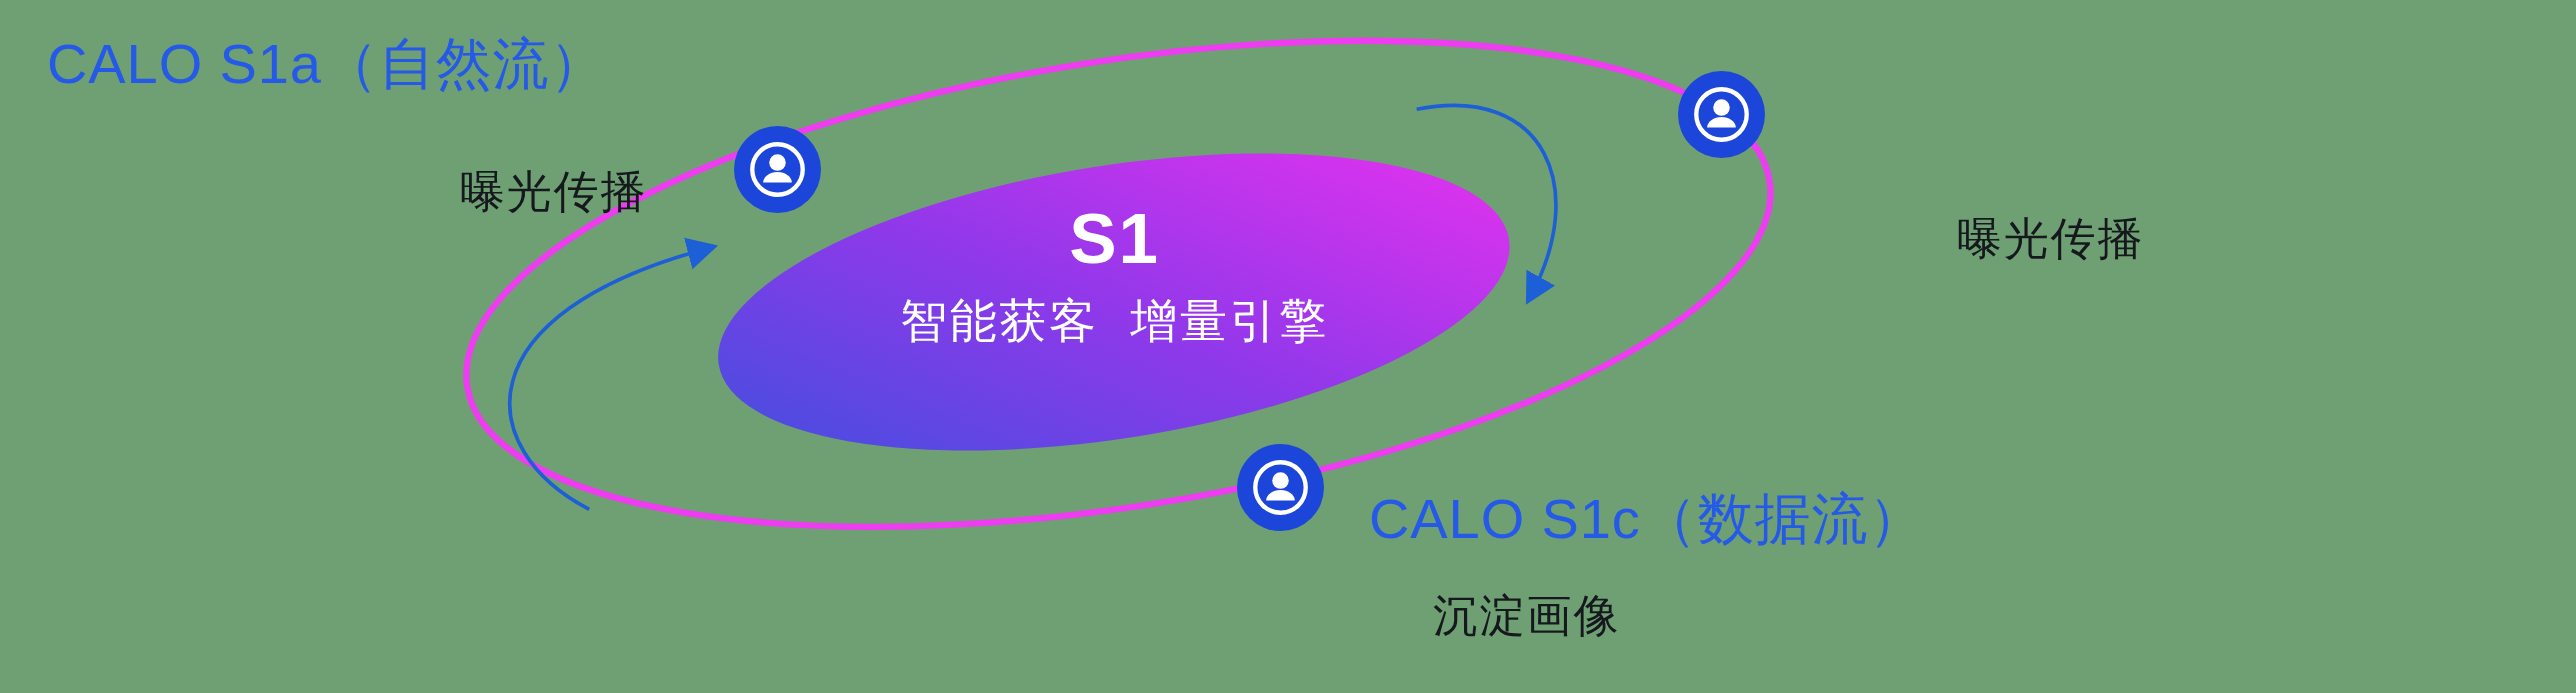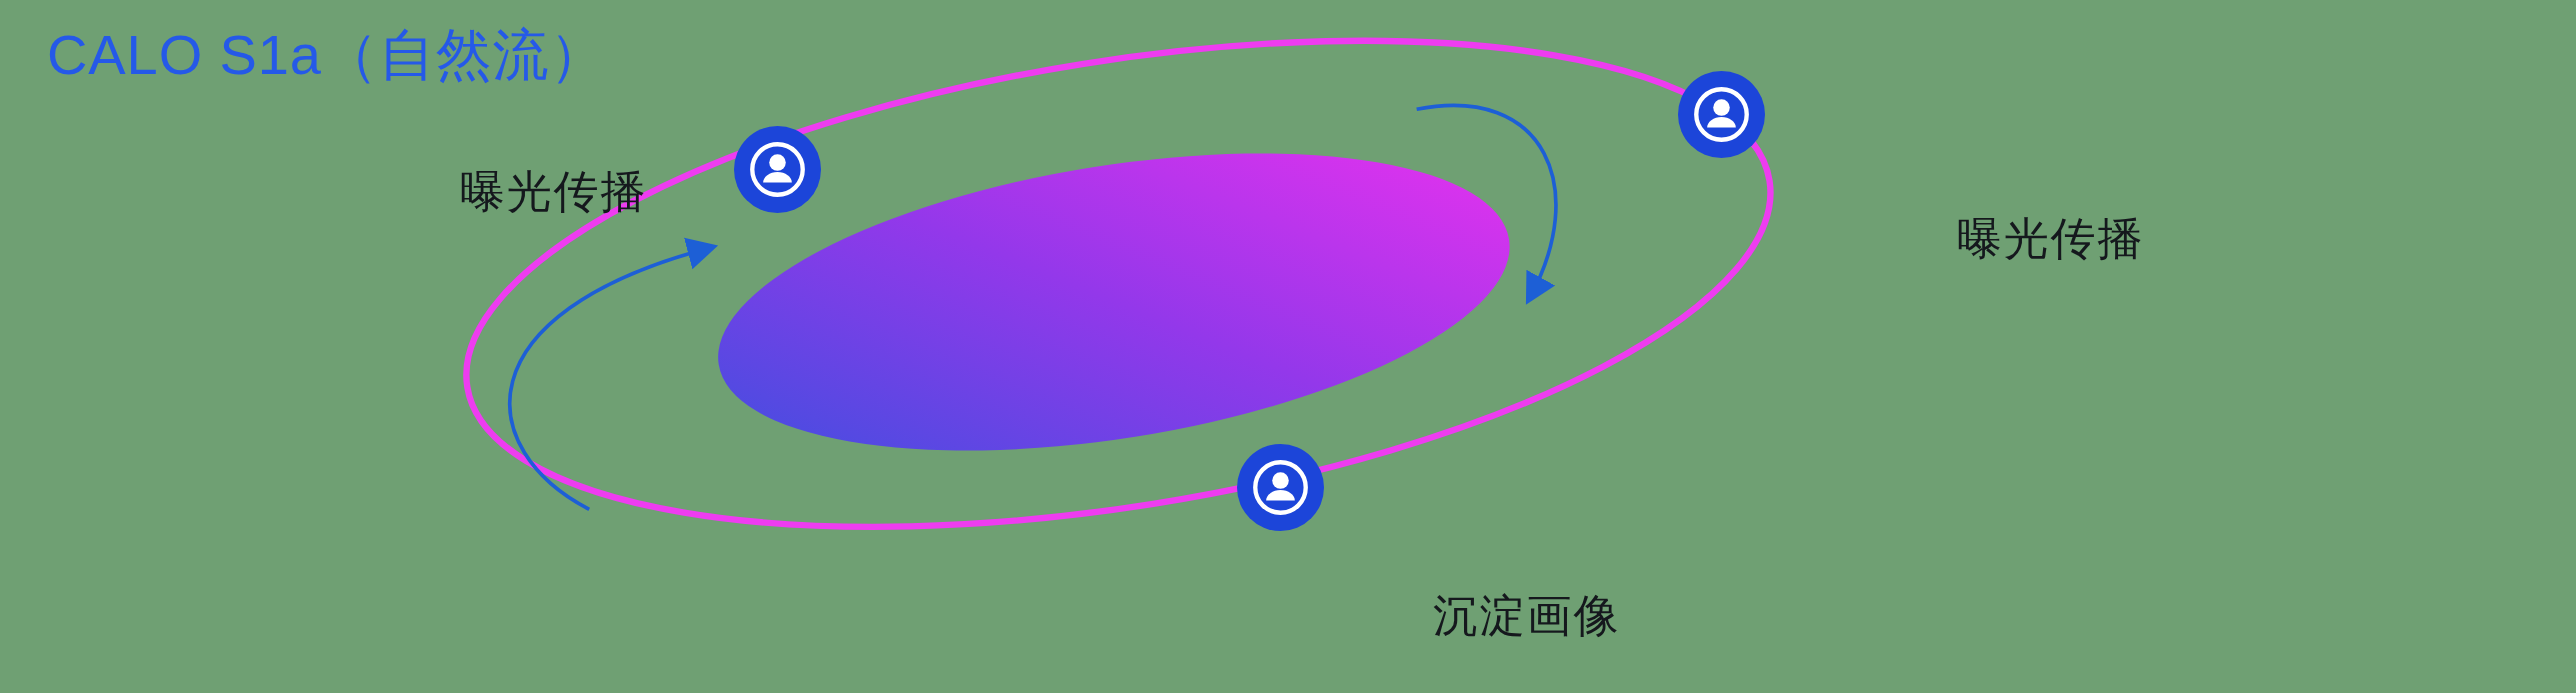--- a/index.html
+++ b/index.html
@@ -71,46 +71,51 @@
 
     <ellipse cx="1230" cy="312" rx="725" ry="245" transform="rotate(-9 1230 312)" fill="none" stroke-width="7" stroke="#ee3cf0" style="stroke: var(--ring, #ee3cf0)"></ellipse>
 
     <ellipse cx="1225" cy="332" rx="440" ry="150" transform="rotate(-9 1225 332)" fill="url(#coreGrad)"></ellipse>
 
     <path d="M 648 560 C 522 495 505 345 782 272" fill="none" stroke-width="4" stroke="#1d5fd6" style="stroke: var(--arrow-blue, #1d5fd6)" marker-end="url(#arrowhead)"></path>
 
     <path d="M 1558 120 C 1700 92 1748 208 1682 328" fill="none" stroke-width="4" stroke="#1d5fd6" style="stroke: var(--arrow-blue, #1d5fd6)" marker-end="url(#arrowhead)"></path>
   </svg>
 
+  <div class="center-text">
+    <div class="center-title">S1</div>
+    <div class="center-sub">智能获客  增量引擎</div>
+  </div>
 
   <div class="node" style="left: 734px; top: 126px;">
     <svg viewBox="0 0 100 100">
       <circle cx="50" cy="50" r="50" fill="#1c45d9" style="fill: var(--node-blue, #1c45d9)"></circle>
       <circle cx="50" cy="50" r="29" fill="none" stroke="#ffffff" stroke-width="5"></circle>
       <circle cx="50" cy="42" r="9.5" fill="#ffffff"></circle>
       <path d="M 33.5 65 a 16.5 12 0 0 1 33 0 z" fill="#ffffff"></path>
     </svg>
   </div>
-  <div class="label node-title" style="left: 47px; top: 18px;">CALO S1a（自然流）</div>
+  <div class="label node-title" style="left: 47px; top: 27px;">CALO S1a（自然流）</div>
   <div class="label node-sub" style="left: 444px; top: 162px; margin-left: 16px;">曝光传播</div>
 
   <div class="node" style="left: 1678px; top: 71px;">
     <svg viewBox="0 0 100 100">
       <circle cx="50" cy="50" r="50" fill="#1c45d9" style="fill: var(--node-blue, #1c45d9)"></circle>
       <circle cx="50" cy="50" r="29" fill="none" stroke="#ffffff" stroke-width="5"></circle>
       <circle cx="50" cy="42" r="9.5" fill="#ffffff"></circle>
       <path d="M 33.5 65 a 16.5 12 0 0 1 33 0 z" fill="#ffffff"></path>
     </svg>
   </div>
   <div class="label node-sub" style="left: 1957px; top: 209px;">曝光传播</div>
 
   <div class="node" style="left: 1237px; top: 444px;">
     <svg viewBox="0 0 100 100">
       <circle cx="50" cy="50" r="50" fill="#1c45d9" style="fill: var(--node-blue, #1c45d9)"></circle>
       <circle cx="50" cy="50" r="29" fill="none" stroke="#ffffff" stroke-width="5"></circle>
       <circle cx="50" cy="42" r="9.5" fill="#ffffff"></circle>
       <path d="M 33.5 65 a 16.5 12 0 0 1 33 0 z" fill="#ffffff"></path>
     </svg>
   </div>
+  <div class="label node-title" style="left: 1369px; top: 482px;">CALO S1c（数据流）</div>
   <div class="label node-sub" style="left: 1433px; top: 586px; text-align: center;">沉淀画像</div>
 
 </div>
 
 
 </body></html>

